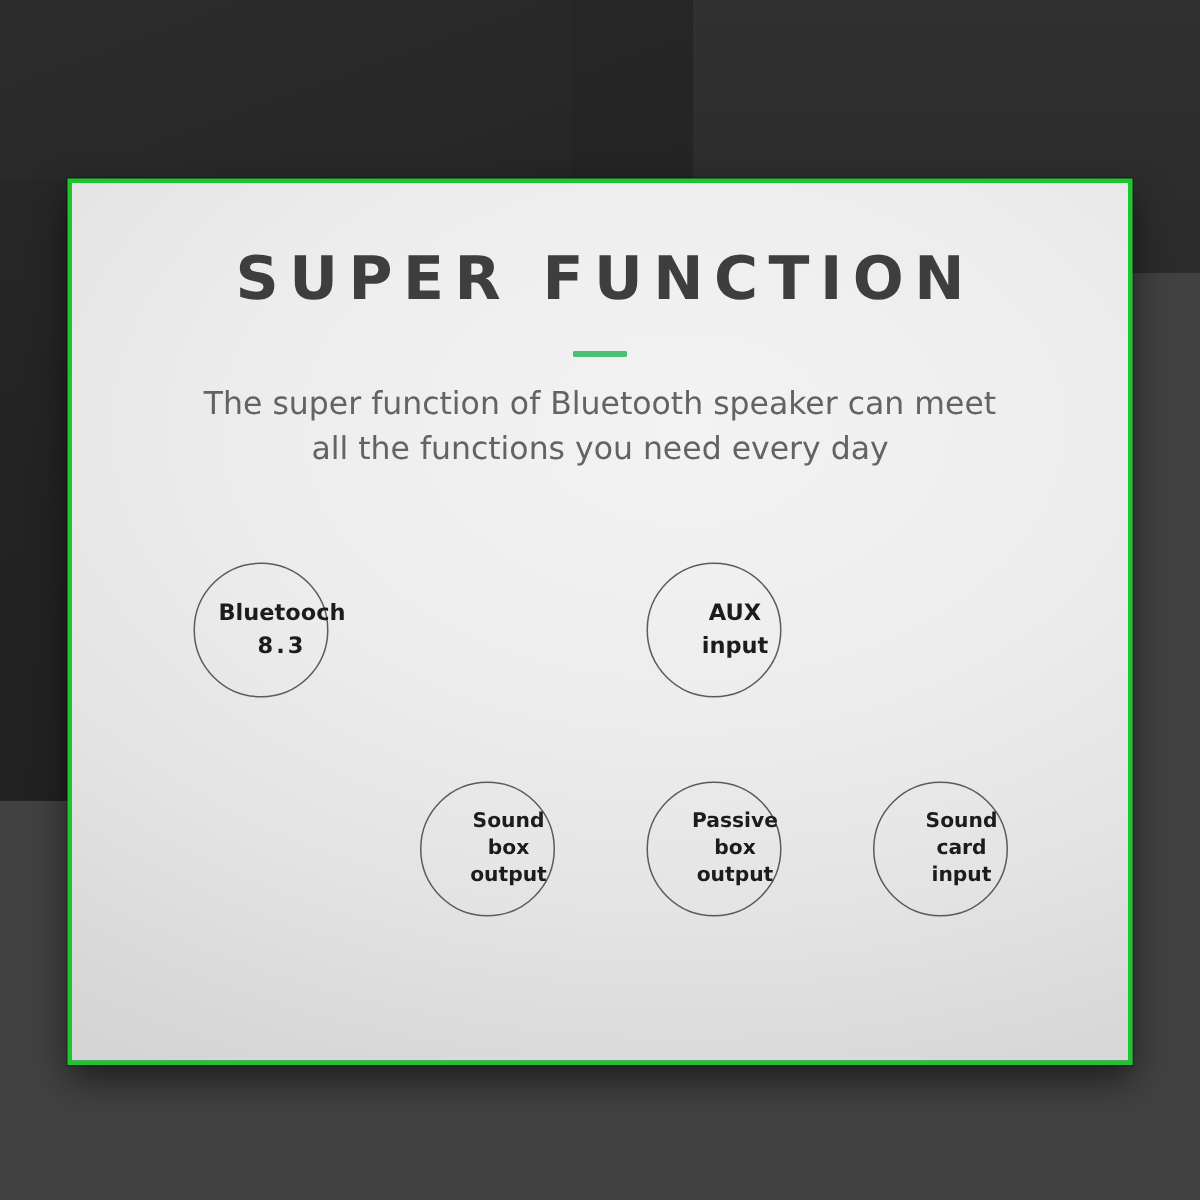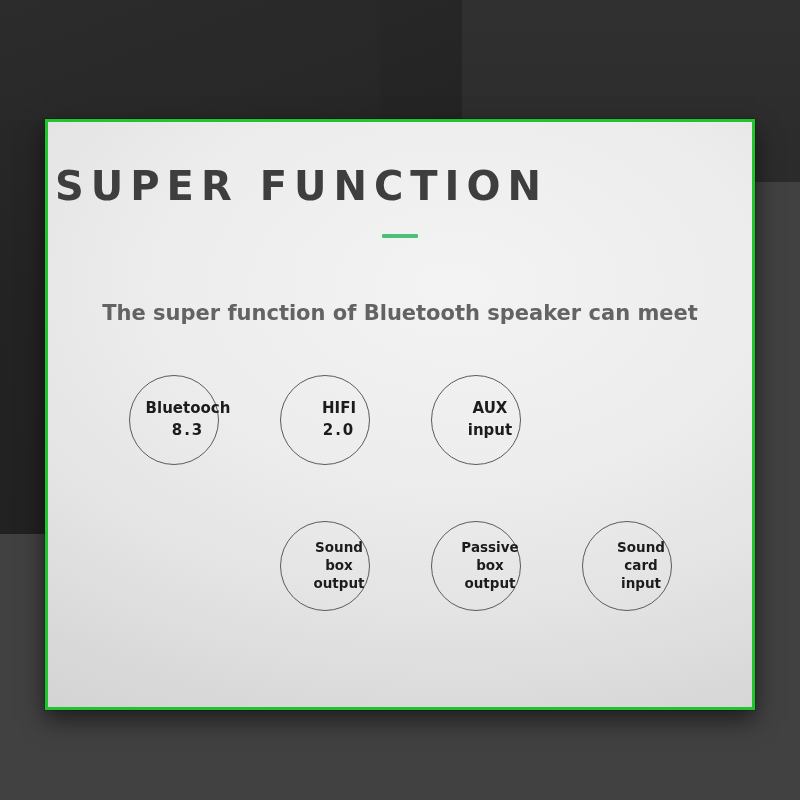--- a/index.html
+++ b/index.html
@@ -101,21 +101,21 @@
     width: 100%;
     height: 100%;
   }
 
   
   .title {
     position: absolute;
     left: 0;
     right: 0;
     top: 44px;
-    text-align: left;
+    text-align: center;
     font-family: "DejaVu Sans", sans-serif;
     font-weight: 700;
     font-size: 40px;
     line-height: 1;
     letter-spacing: 7px;
     color: #3e3e3e;
     text-indent: 7px;
     white-space: nowrap;
   }
 
@@ -133,23 +133,22 @@
   .subtitle {
     position: absolute;
     left: 50%;
     transform: translateX(-50%);
     top: 133px;
     width: 600px;
     text-align: center;
     font-family: "DejaVu Sans", sans-serif;
     font-size: 21px;
     line-height: 1.42;
-    font-weight: 700;
+    font-weight: 400;
     color: #636363;
-    margin-top: 44px;
   }
 
   .subtitle .line {
     display: block;
   }
 
   
   .circle-grid {
     position: absolute;
     left: 0;
@@ -224,39 +223,34 @@
 
   <div class="card" style="border-color: rgb(31, 197, 47);">
     <div class="card-inner">
 
       <div class="title">SUPER FUNCTION</div>
 
       <div class="accent-rule" style="background: rgb(76, 192, 119);"></div>
 
       <div class="subtitle">
         <span class="line">The super function of Bluetooth speaker can meet</span>
+        <span class="line">all the functions you need every day</span>
       </div>
 
       <div class="circle-grid">
 
         <div class="circle-row row-1">
 
           <div class="feature-circle col-1">
             <span class="circle-label">
               <span>Bluetooch</span><br>
               <span class="spaced">8.3</span>
             </span>
           </div>
 
-          <div class="feature-circle col-2">
-            <span class="circle-label">
-              <span>HIFI</span><br>
-              <span class="spaced">2.0</span>
-            </span>
-          </div>
 
           <div class="feature-circle col-3">
             <span class="circle-label">
               <span>AUX</span><br>
               <span>input</span>
             </span>
           </div>
 
 
         </div>

